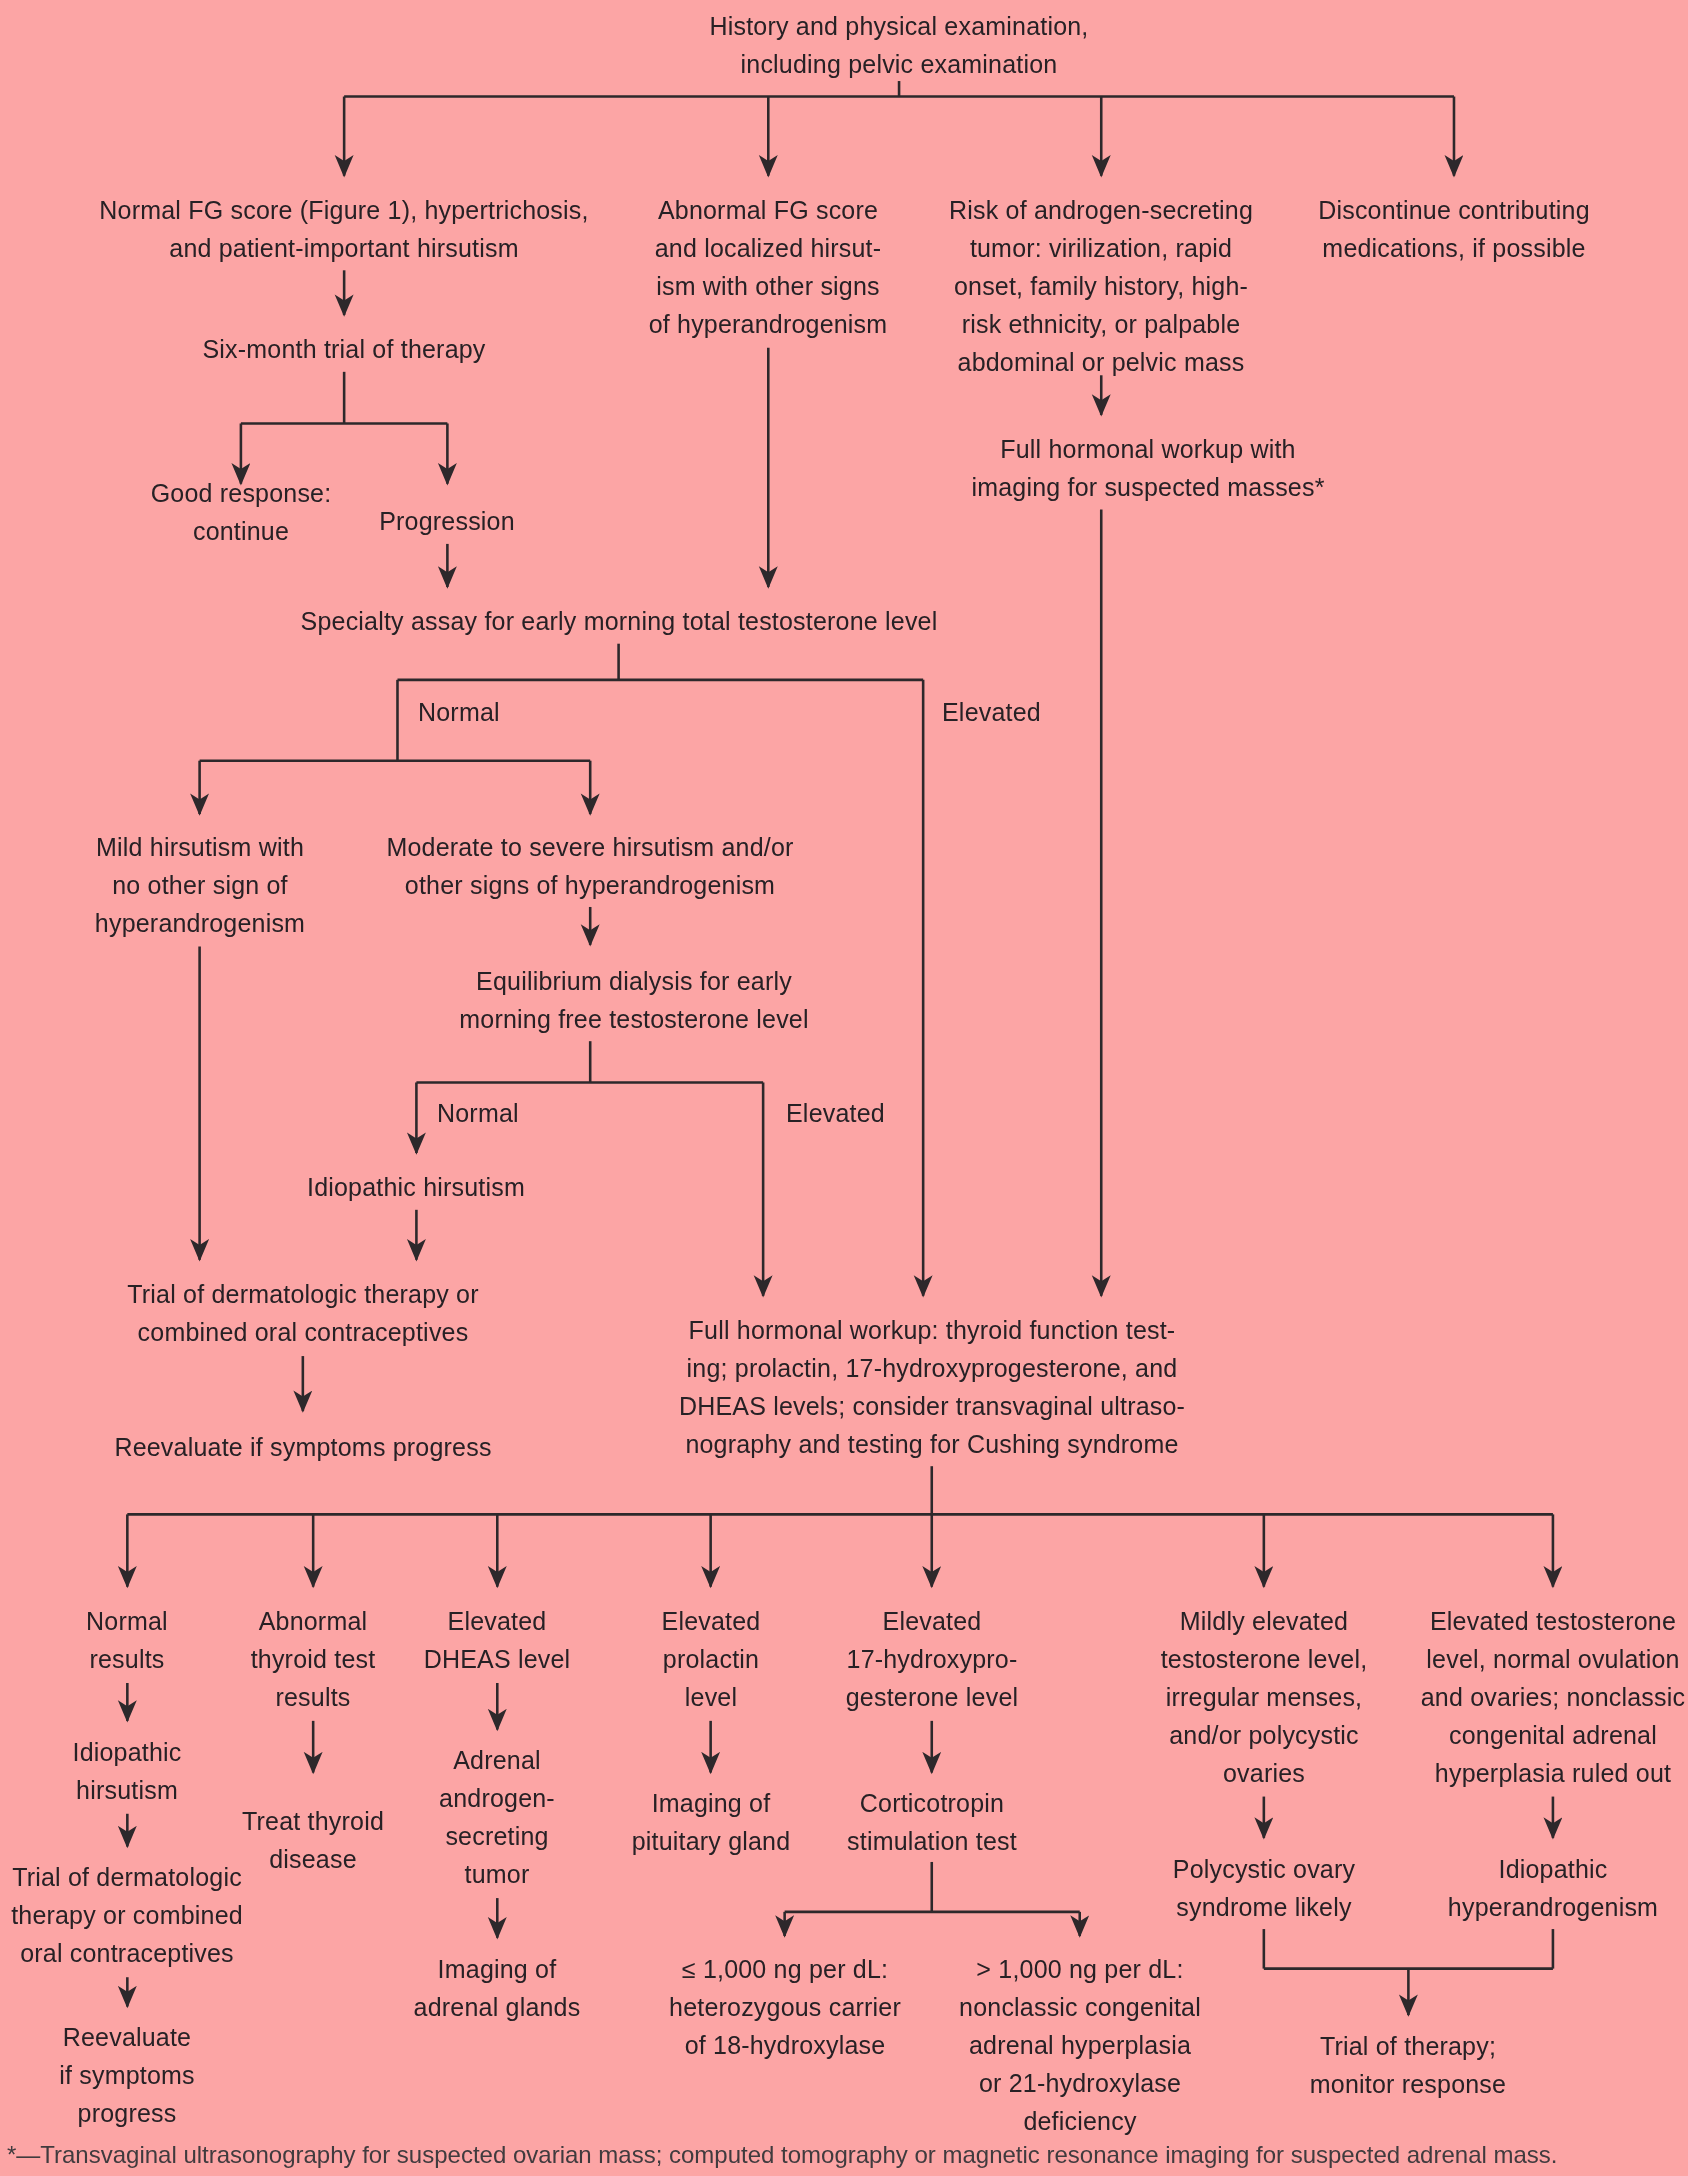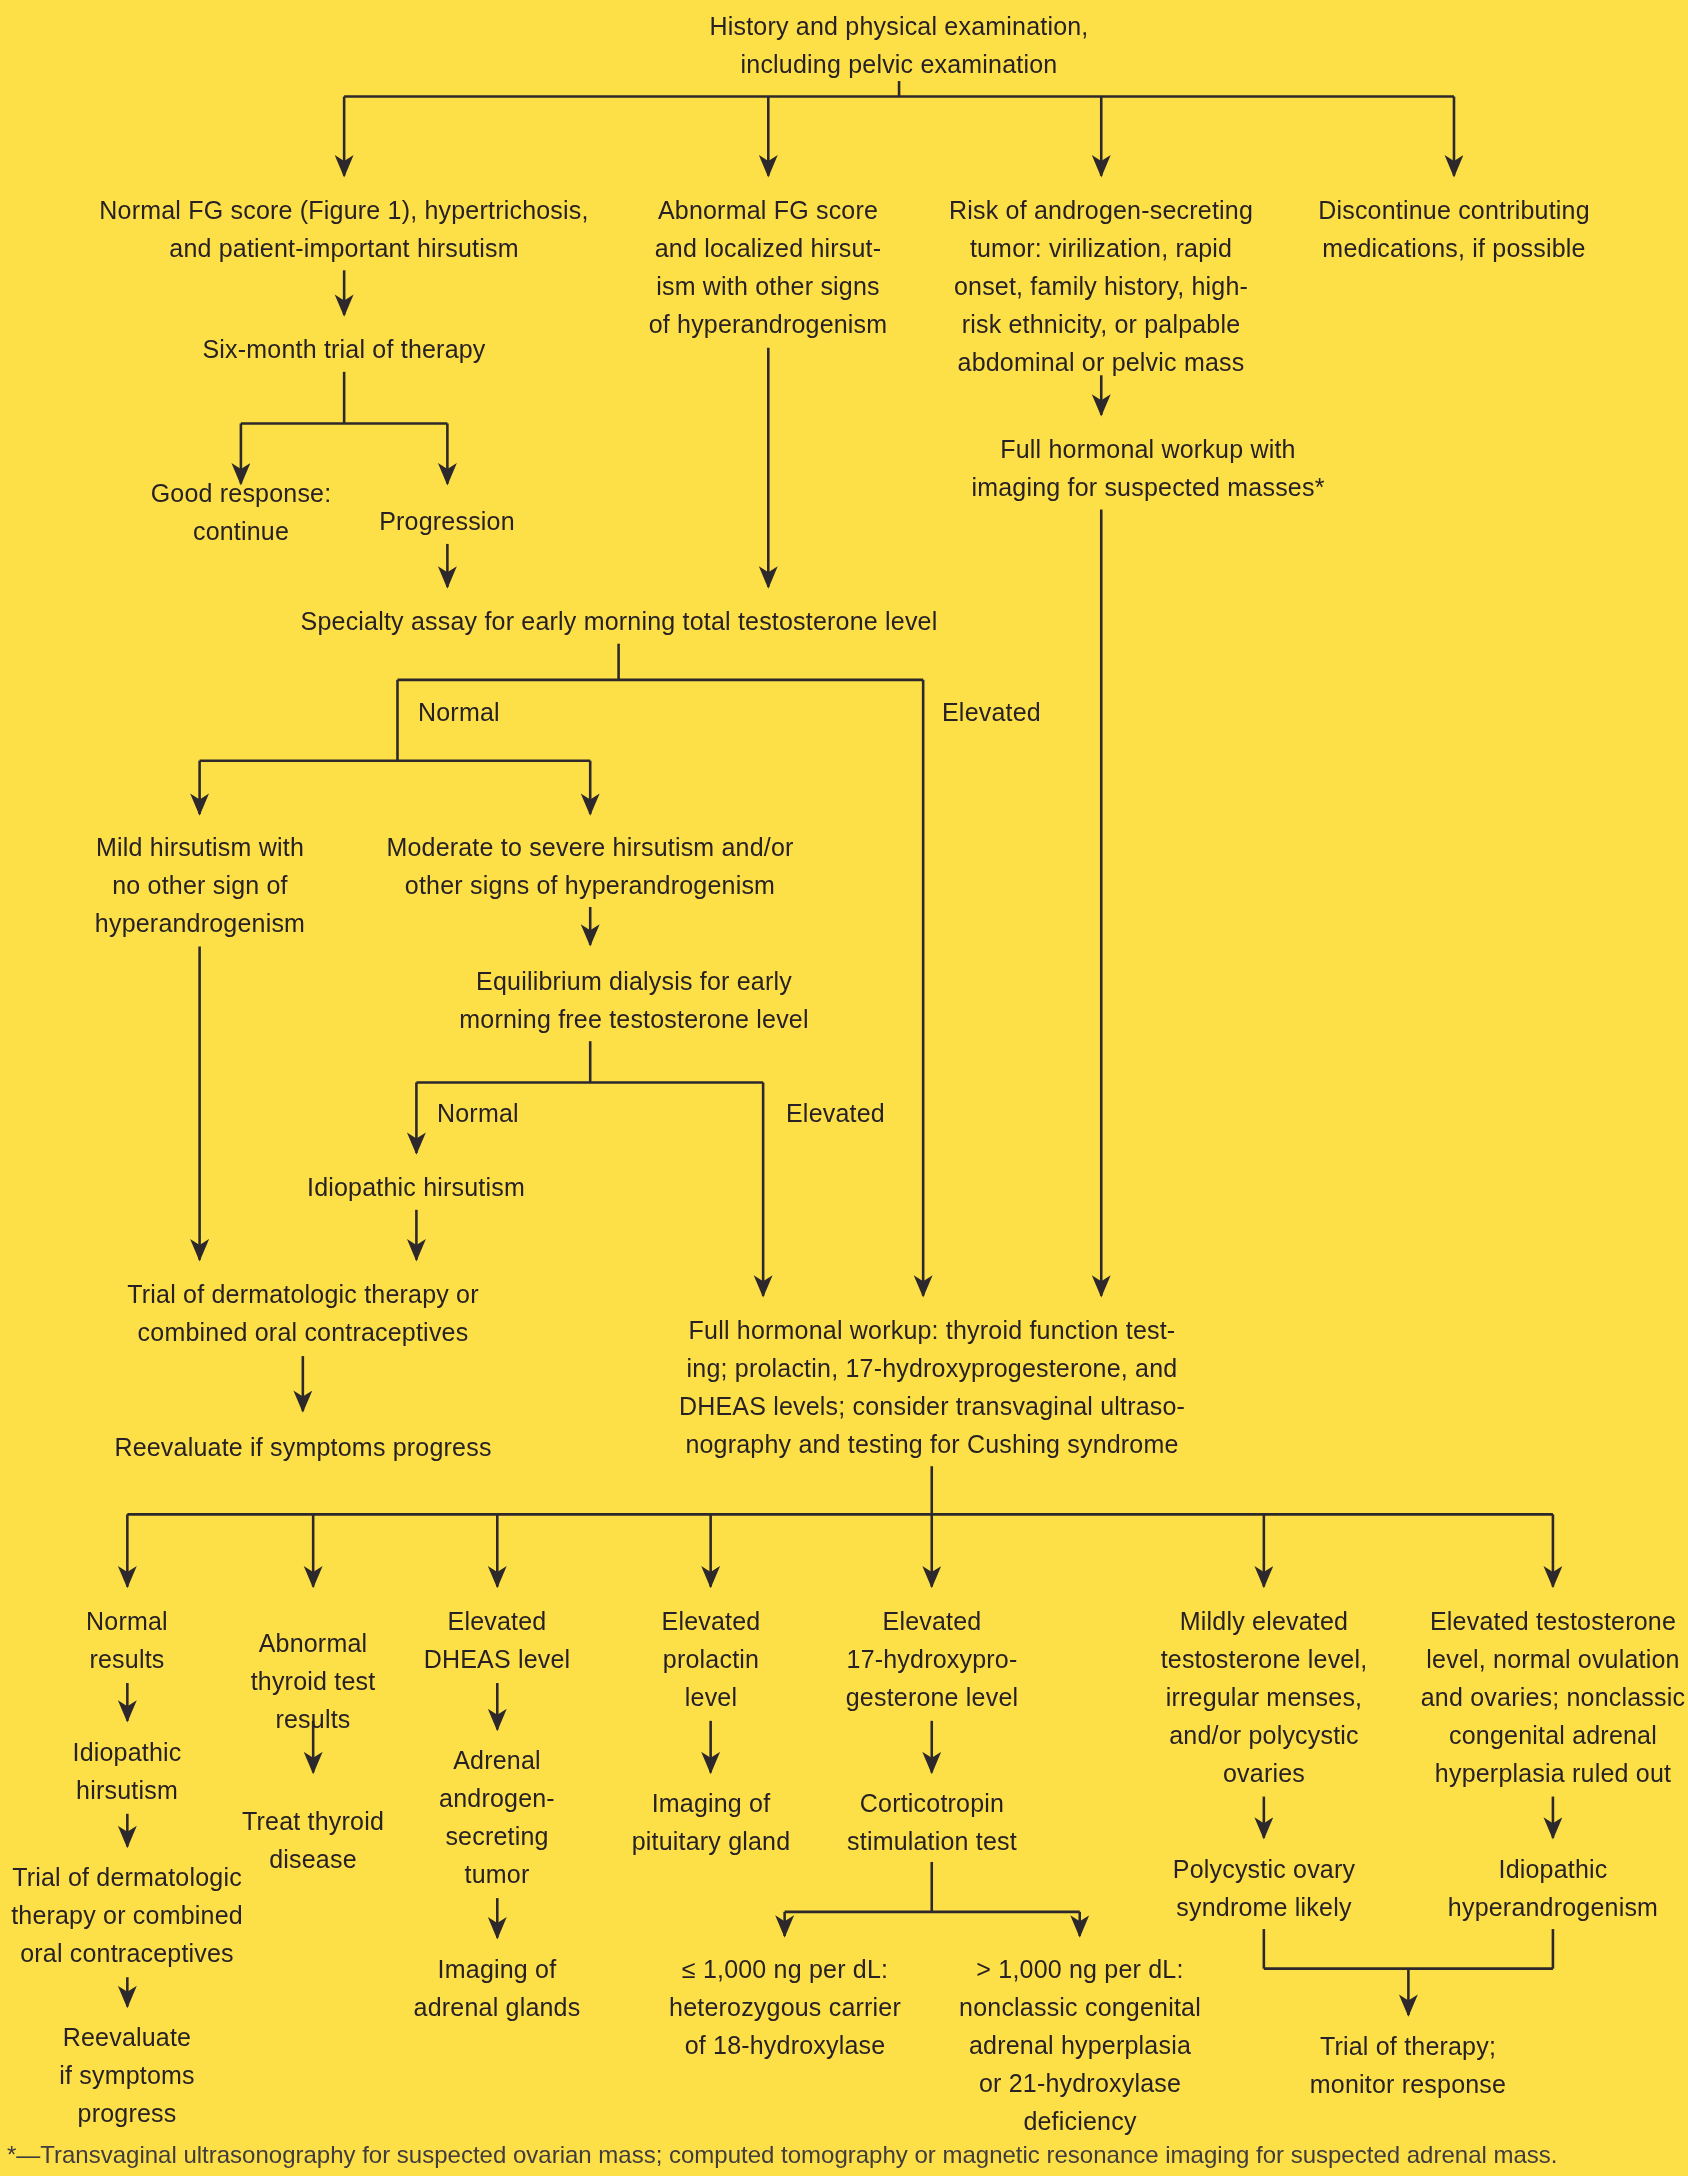--- a/index.html
+++ b/index.html
@@ -1,20 +1,20 @@
 <!DOCTYPE html>
 <html style="font-size:13.8px"><head>
 <meta charset="utf-8">
 <style>
   html,body{margin:0;padding:0;background:#ffffff;}
   #figure{
     position:relative;
     width:1688px;
     height:2177px;
-    background:#fde047;
+    background:#fca5a5;
     overflow:hidden;
     font-family:"Liberation Sans",sans-serif;
   }
   #edges-svg{
     position:absolute;
     left:0;top:0;
     width:1688px;height:2177px;
   }
   #edges-svg polyline{
     fill:none;
@@ -150,21 +150,21 @@
       <div class="node" style="left: 416px; top: 1168px;">Idiopathic hirsutism</div>
       <div class="node" style="left: 303px; top: 1275px;">Trial of dermatologic therapy or
 combined oral contraceptives</div>
       <div class="node" style="left: 303px; top: 1428px;">Reevaluate if symptoms progress</div>
       <div class="node" style="left: 932px; top: 1311px;">Full hormonal workup: thyroid function test-
 ing; prolactin, 17-hydroxyprogesterone, and
 DHEAS levels; consider transvaginal ultraso-
 nography and testing for Cushing syndrome</div>
       <div class="node" style="left: 127px; top: 1602px;">Normal
 results</div>
-      <div class="node" style="left: 313px; top: 1602px; margin-top: 22px;">Abnormal
+      <div class="node" style="left: 313px; top: 1602px;">Abnormal
 thyroid test
 results</div>
       <div class="node" style="left: 497px; top: 1602px;">Elevated
 DHEAS level</div>
       <div class="node" style="left: 711px; top: 1602px;">Elevated
 prolactin
 level</div>
       <div class="node" style="left: 932px; top: 1602px;">Elevated
 17-hydroxypro-
 gesterone level</div>

